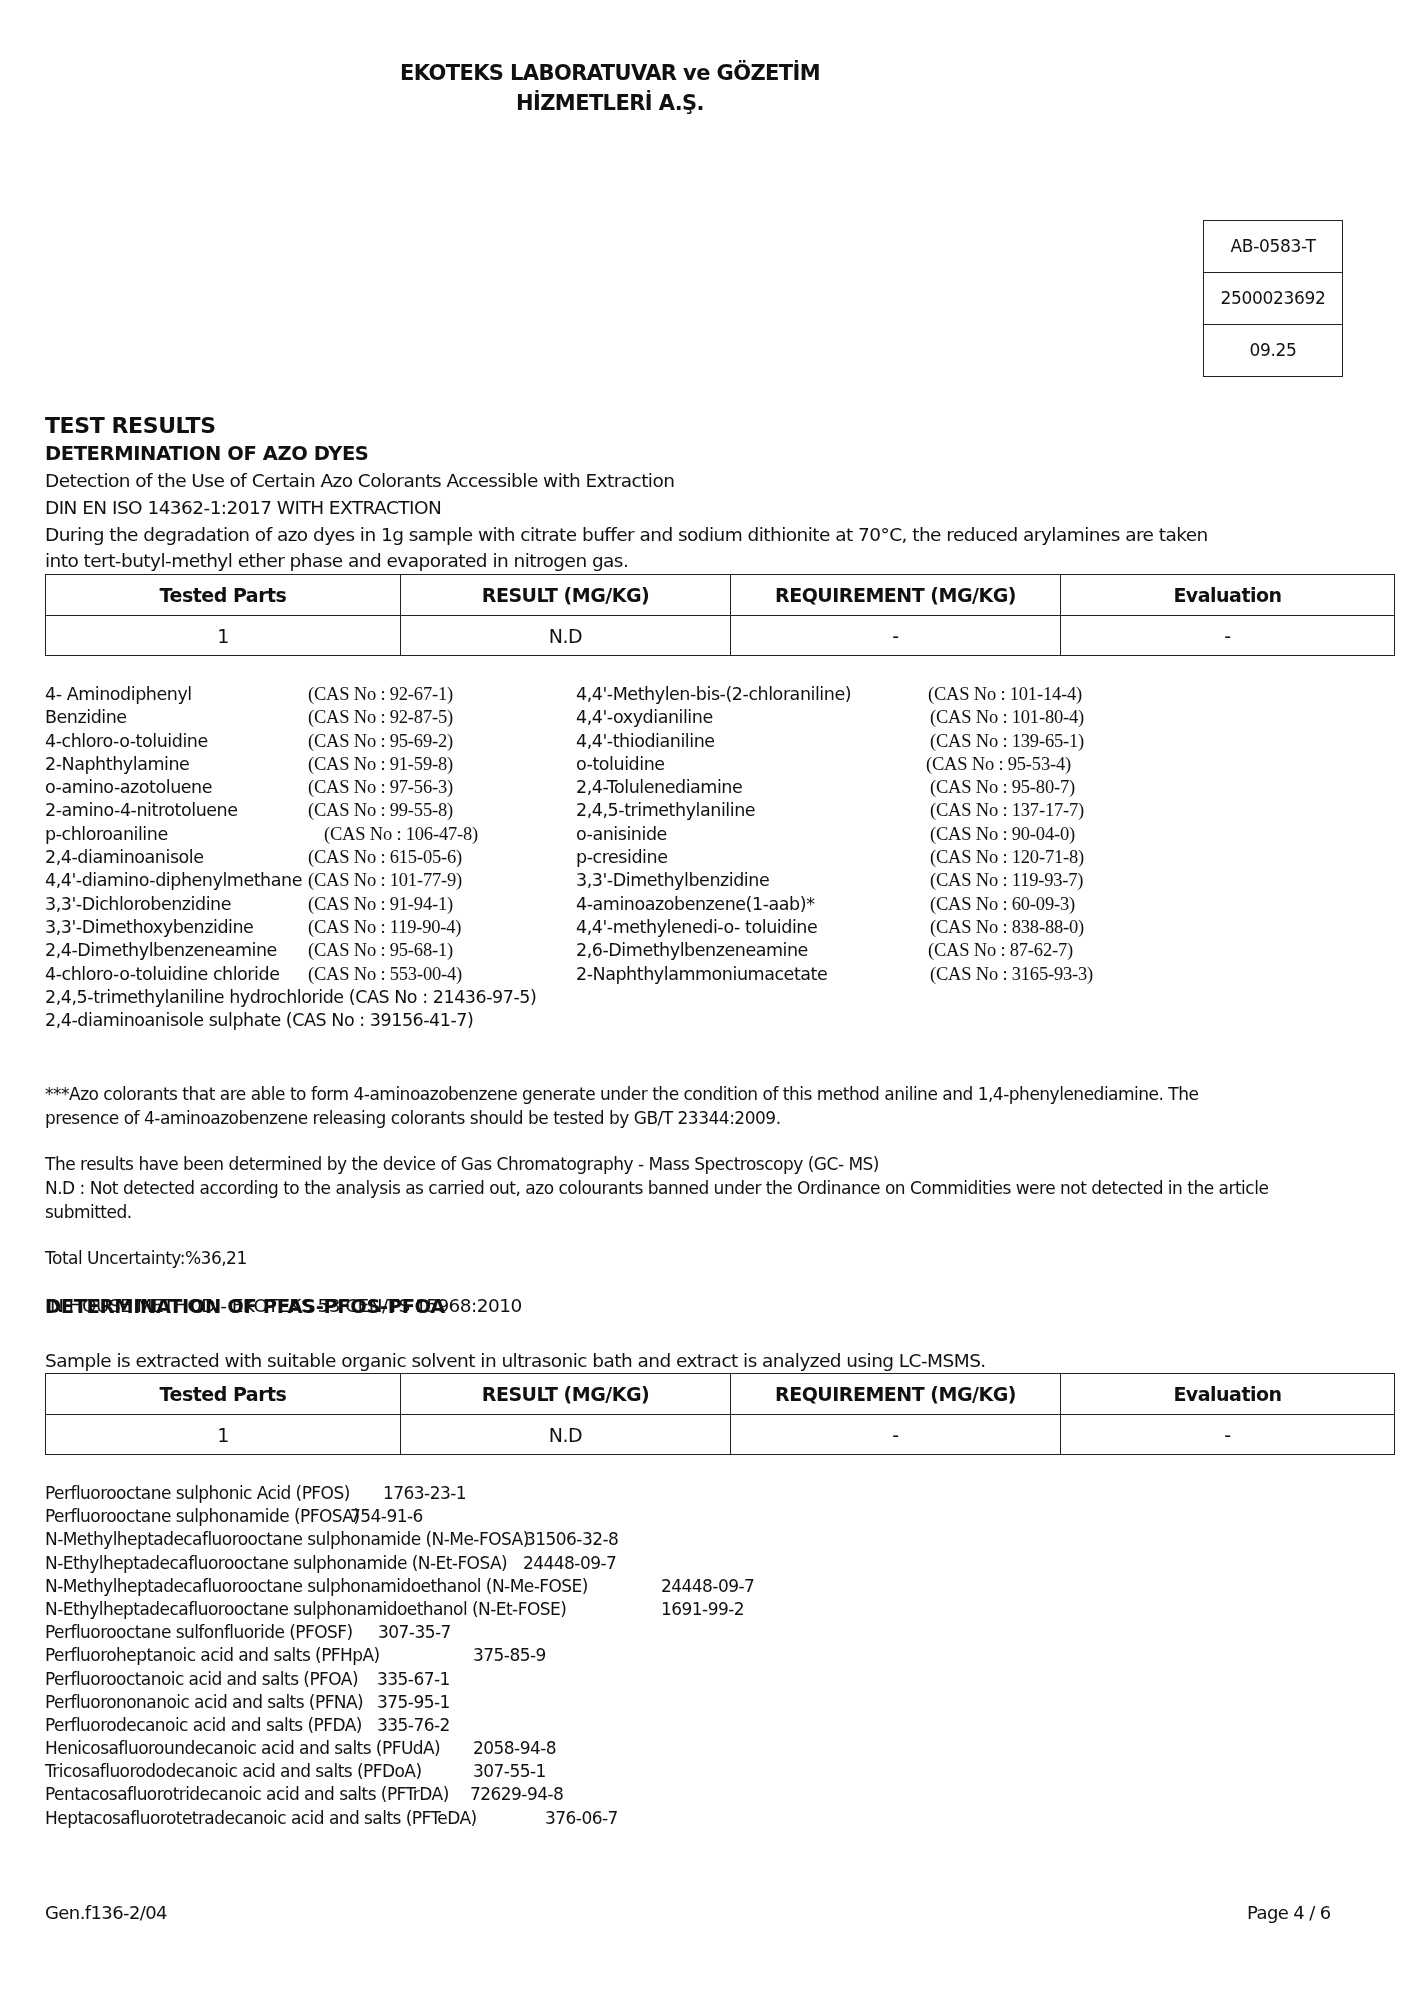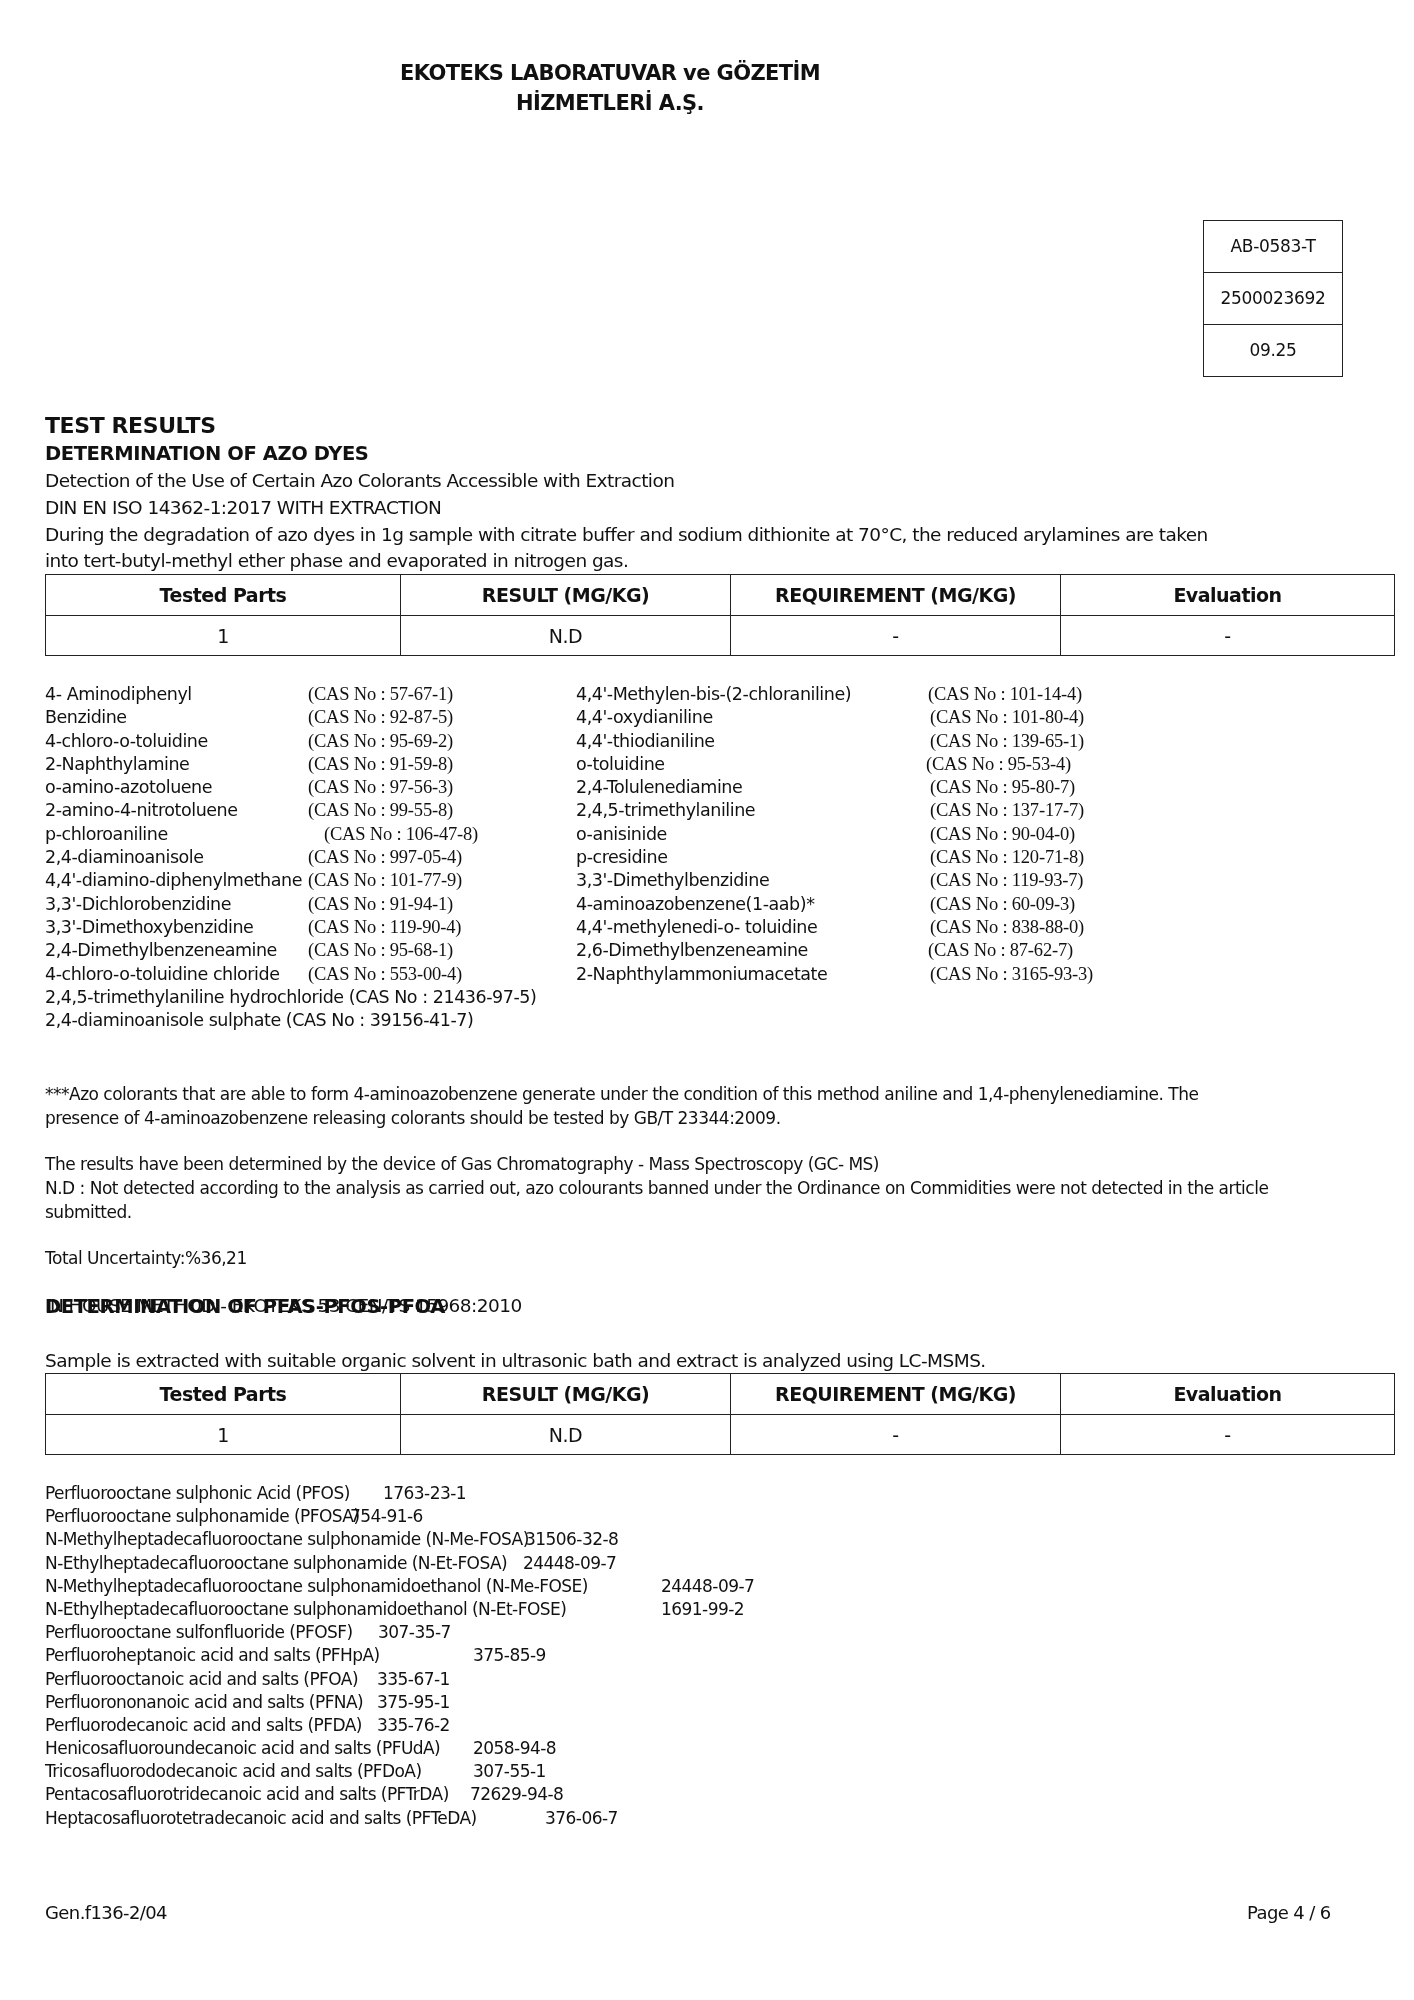--- a/index.html
+++ b/index.html
@@ -65,21 +65,21 @@
     <td>N.D</td>
     <td>-</td>
     <td>-</td>
   </tr>
 </tbody>
   </table>
 
 <div class="abs list" style="left:45px; top:683px; width:600px;" id="azo-left">
     <div class="row">
       <span style="left: 0px;">4- Aminodiphenyl</span>
-      <span class="cas" style="left: 263px;">(CAS No  : 57-67-1)</span>
+      <span class="cas" style="left: 263px;">(CAS No  : 92-67-1)</span>
     </div>
     <div class="row">
       <span style="left: 0px;">Benzidine</span>
       <span class="cas" style="left: 263px;">(CAS No  : 92-87-5)</span>
     </div>
     <div class="row">
       <span style="left: 0px;">4-chloro-o-toluidine</span>
       <span class="cas" style="left: 263px;">(CAS No  : 95-69-2)</span>
     </div>
     <div class="row">
@@ -93,21 +93,21 @@
     <div class="row">
       <span style="left: 0px;">2-amino-4-nitrotoluene</span>
       <span class="cas" style="left: 263px;">(CAS No  : 99-55-8)</span>
     </div>
     <div class="row">
       <span style="left: 0px;">p-chloroaniline</span>
       <span class="cas" style="left: 279px;">(CAS No  : 106-47-8)</span>
     </div>
     <div class="row">
       <span style="left: 0px;">2,4-diaminoanisole</span>
-      <span class="cas" style="left: 263px;">(CAS No  : 997-05-4)</span>
+      <span class="cas" style="left: 263px;">(CAS No  : 615-05-6)</span>
     </div>
     <div class="row">
       <span style="left: 0px;">4,4'-diamino-diphenylmethane</span>
       <span class="cas" style="left: 263px;">(CAS No  : 101-77-9)</span>
     </div>
     <div class="row">
       <span style="left: 0px;">3,3'-Dichlorobenzidine</span>
       <span class="cas" style="left: 263px;">(CAS No  : 91-94-1)</span>
     </div>
     <div class="row">

